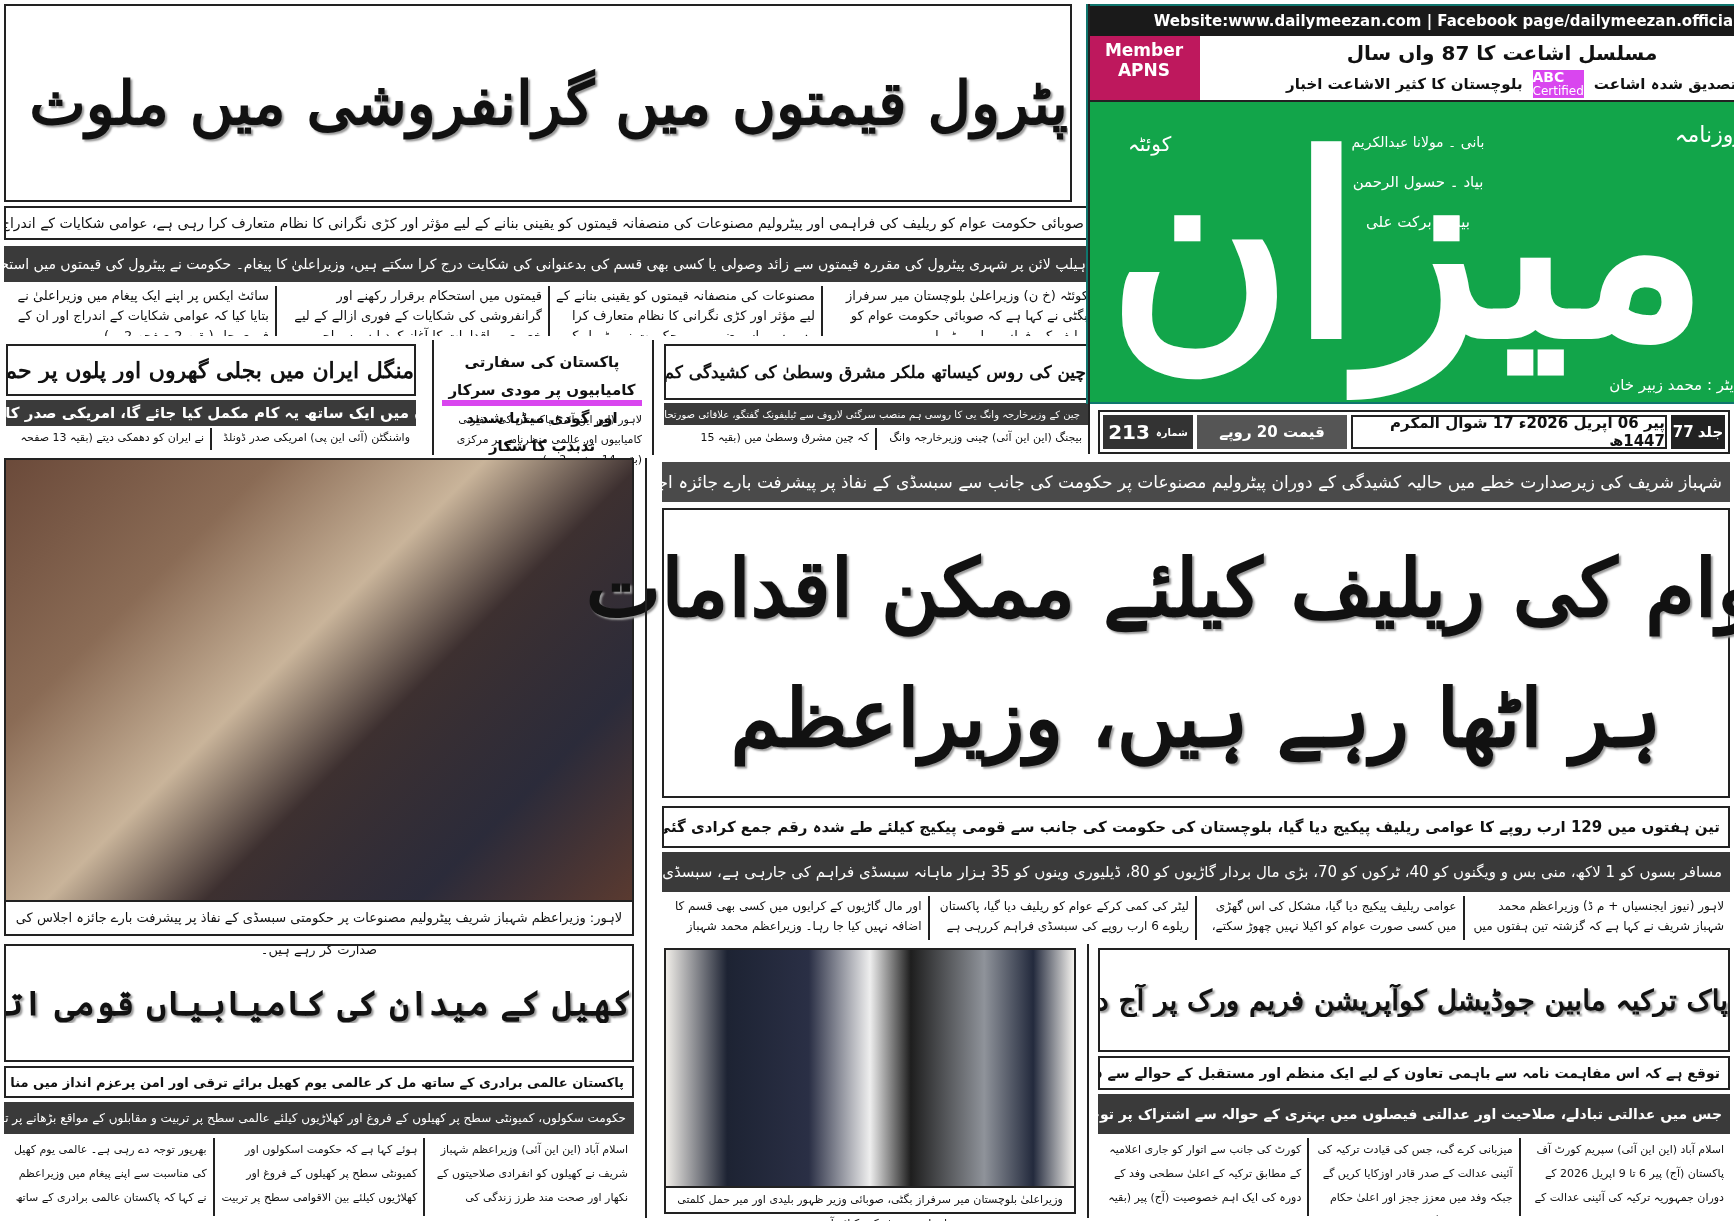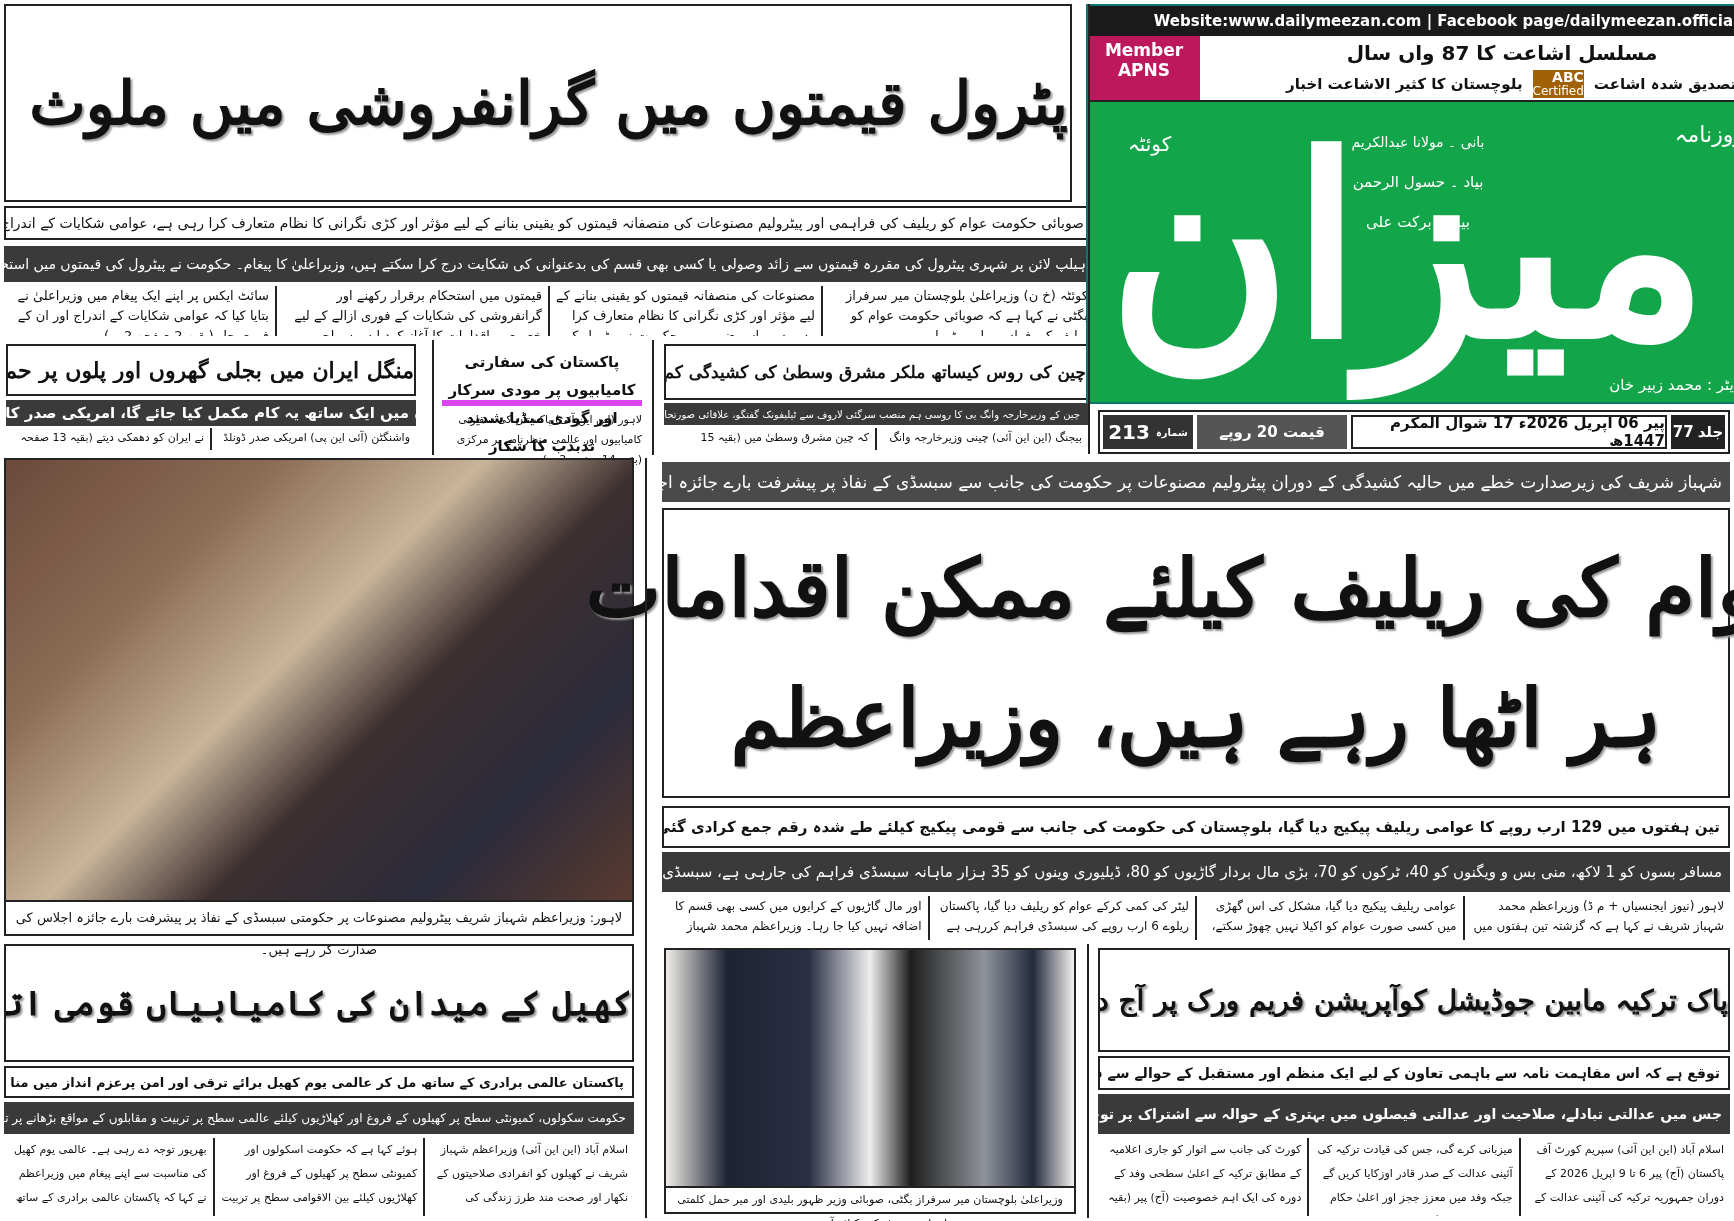--- a/index.html
+++ b/index.html
@@ -60,21 +60,21 @@
   <div class="dark" style="height:30px;line-height:30px;font-size:15px;font-weight:bold;text-align:center;background:#1a1a1a">Website:www.dailymeezan.com | Facebook page/dailymeezan.official</div>
   <div style="display:flex;height:66px;border-bottom:2px solid #222">
     <div class="dark" style="width:112px;background:#be185d;text-align:center;font-weight:bold;font-size:17px;line-height:20px;padding-top:4px">
       <div>Member</div>
       <div>APNS</div>
     </div>
     <div style="flex:1;direction:rtl;padding:0 8px">
       <div style="font-size:20px;font-weight:bold;line-height:34px;text-align:center">مسلسل اشاعت کا 87 واں سال</div>
       <div style="display:flex;direction:rtl;align-items:center;gap:10px;font-size:15px;font-weight:bold">
         <span>باقاعدہ تصدیق شدہ اشاعت</span>
-        <span class="dark" style="background:#a16207;text-align:right;padding:0 0;line-height:14px;direction:ltr">
+        <span class="dark" style="background:#d946ef;text-align:left;padding:0 0;line-height:14px;direction:ltr">
           <div style="font-size:14px">ABC</div>
           <div style="font-size:12px;font-weight:normal">Certified</div>
         </span>
         <span>بلوچستان کا کثیر الاشاعت اخبار</span>
       </div>
     </div>
   </div>
   <div style="position:relative;height:300px;background:#12a54a;color:#fff;overflow:hidden">
     <div style="position:absolute;left:20px;top:-20px;font-family:'DejaVu Serif',serif;font-size:250px;font-weight:bold;direction:rtl;line-height:330px">میزان</div>
     <div style="position:absolute;right:60px;top:20px;font-size:22px;direction:rtl">روزنامہ</div>

